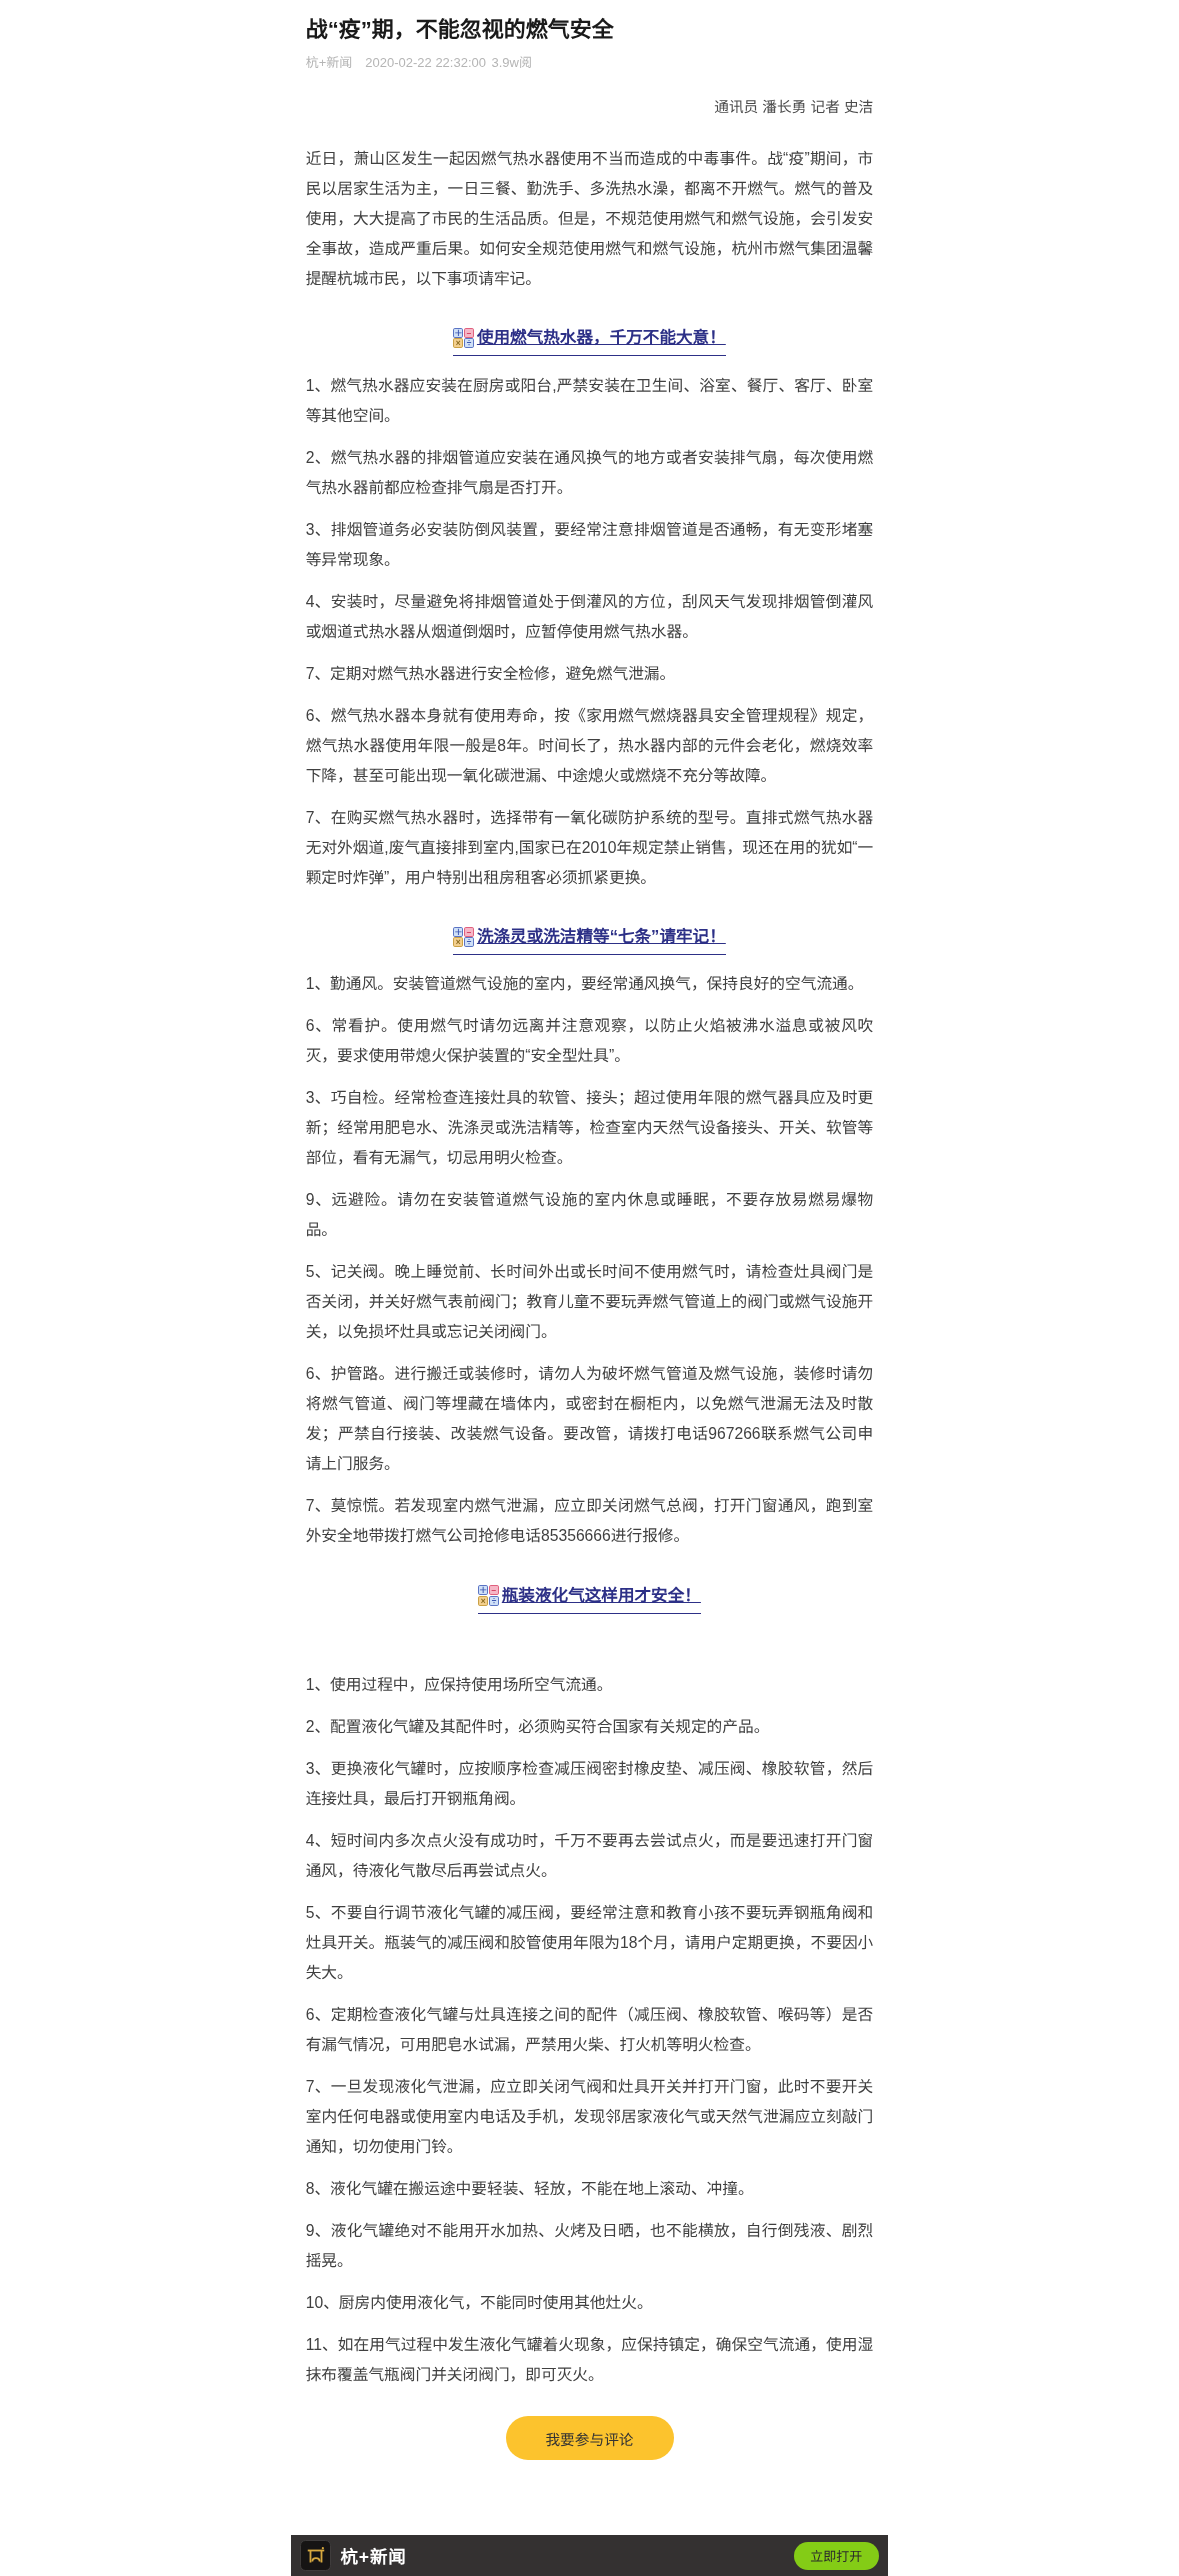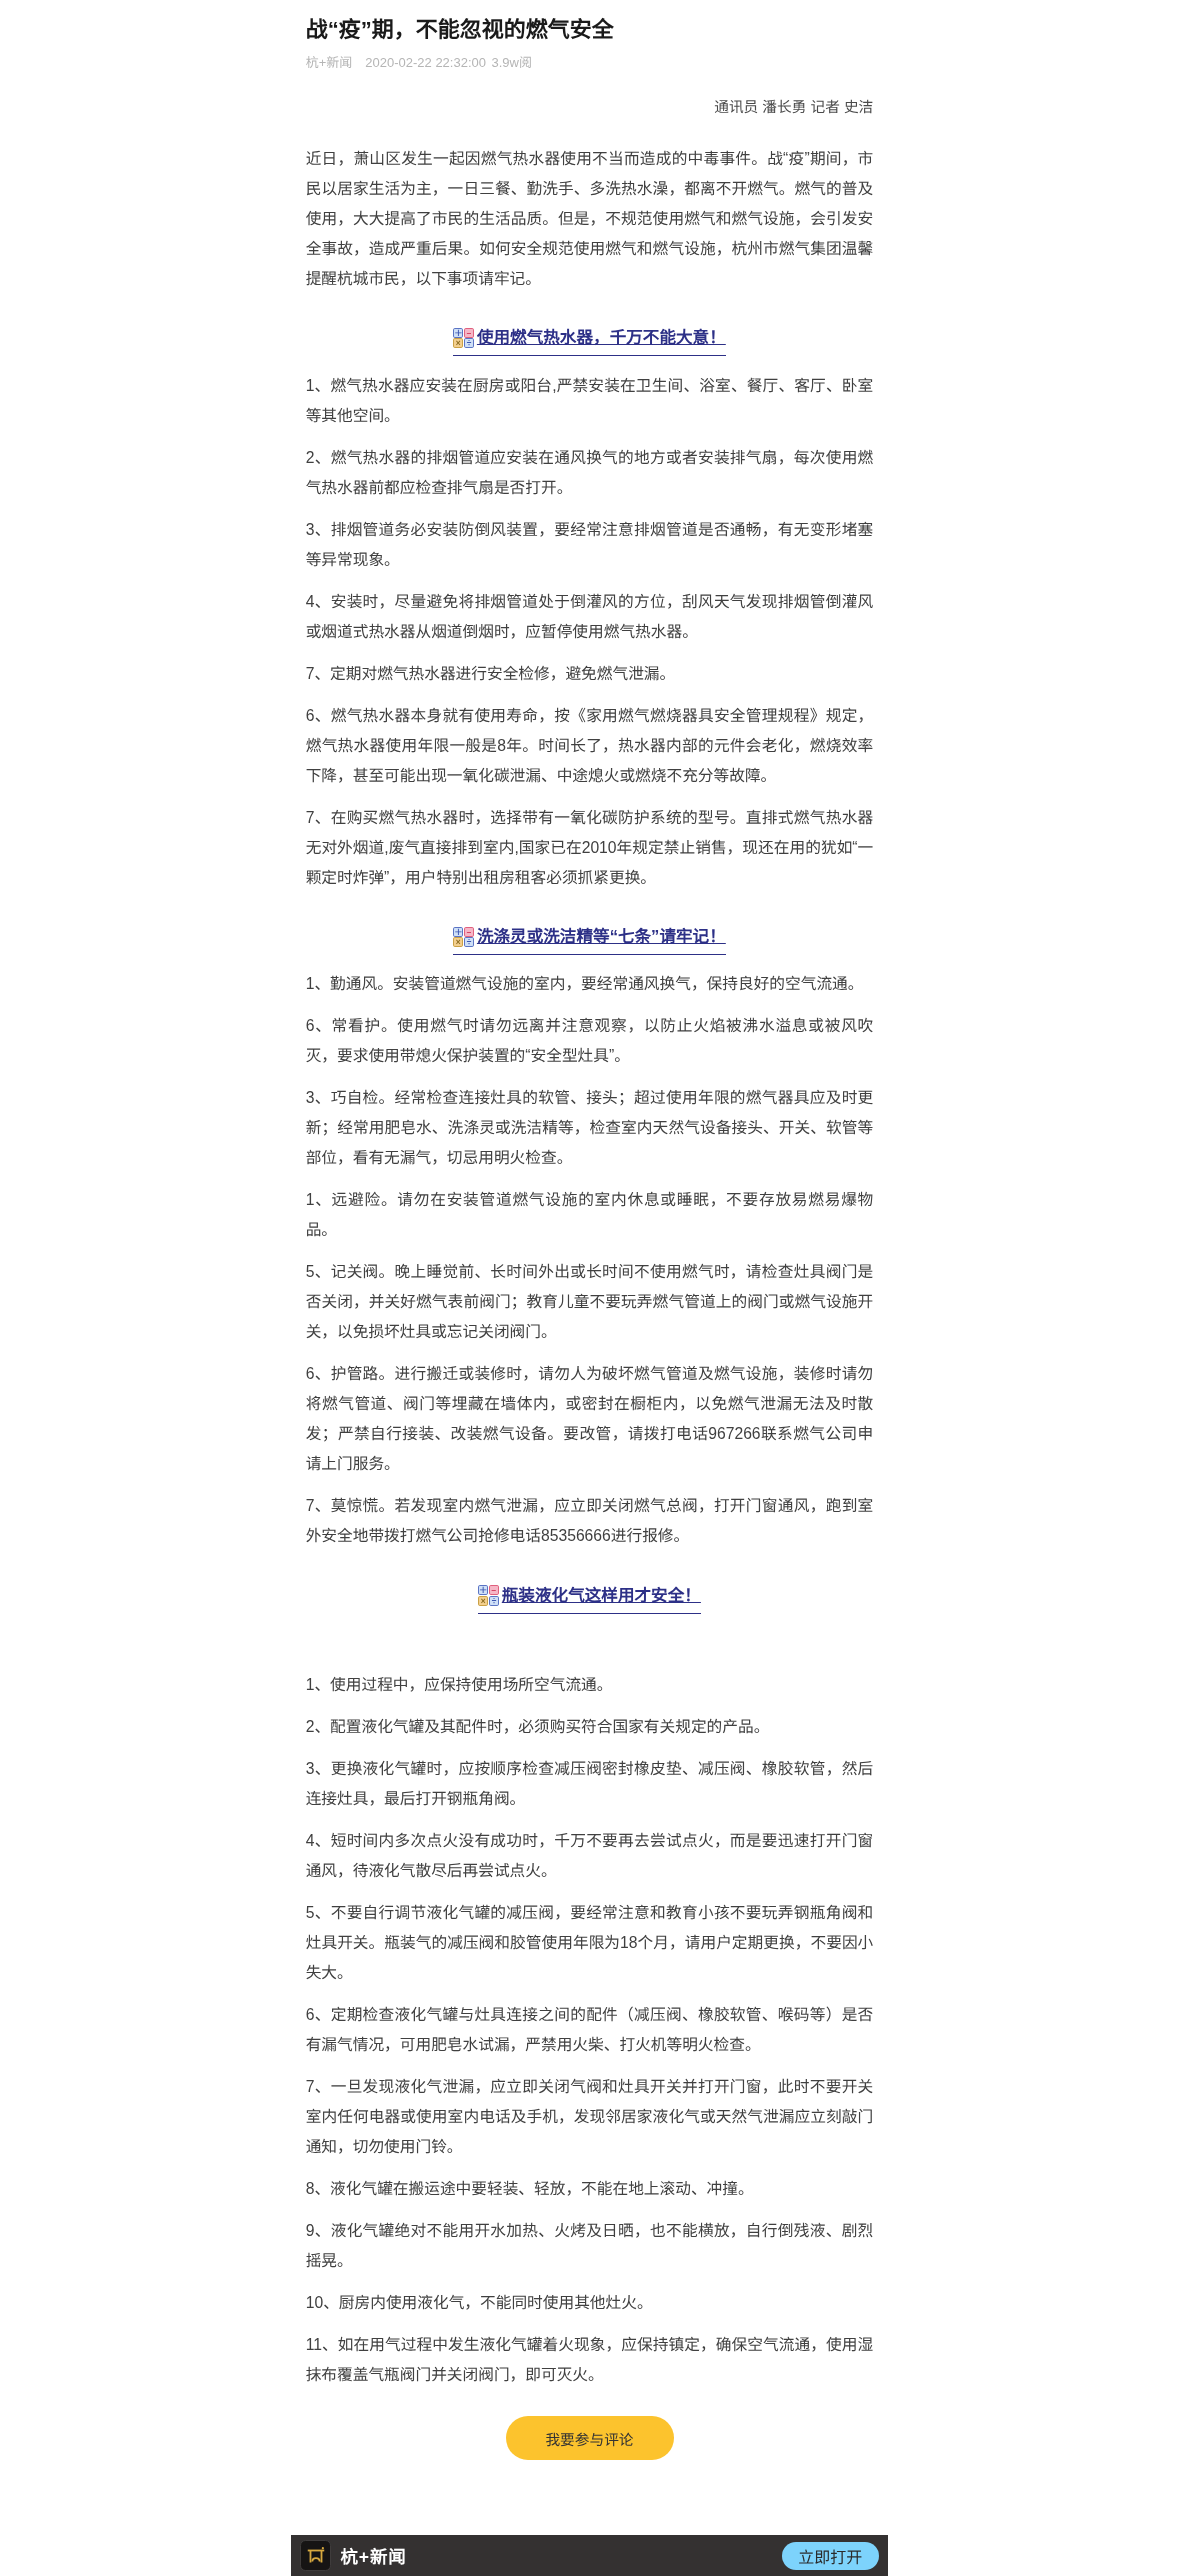--- a/index.html
+++ b/index.html
@@ -63,21 +63,21 @@
     width: 597px; margin: 0 auto; height: 41px; background: #343131;
     display: flex; align-items: center; padding: 0 9.2px; flex: 0 0 auto;
   }
   .app-icon {
     width: 31px; height: 31px; border-radius: 5.5px; background: #161414;
     display: flex; align-items: center; justify-content: center;
     border: 0.9px solid #3f3c3c;
   }
   .app-name { color: #ffffff; font-weight: bold; font-size: 17.5px; margin-left: 9.2px; flex: 1; letter-spacing: 0.9px; }
   .open-btn {
-    background: #7dd3fc; color: #2b2b2b; font-size: 16px; height: 28px;
+    background: #84cc16; color: #2b2b2b; font-size: 13px; height: 28px;
     padding: 0 16.6px; border-radius: 14.7px; border: none; cursor: pointer;
     font-family: inherit;
   }
 </style>
 </head>
 <body>
 
 <div class="page">
   <div class="container">
 
@@ -124,21 +124,21 @@
                   <i class="bl">×</i>
                   <i class="br">÷</i>
         </span>
         <span class="sec-title">洗涤灵或洗洁精等“七条”请牢记！</span>
       </span>
     </h2>
     <div class="items">
               <p>1、勤通风。安装管道燃气设施的室内，要经常通风换气，保持良好的空气流通。</p>
               <p>6、常看护。使用燃气时请勿远离并注意观察，以防止火焰被沸水溢息或被风吹灭，要求使用带熄火保护装置的“安全型灶具”。</p>
               <p>3、巧自检。经常检查连接灶具的软管、接头；超过使用年限的燃气器具应及时更新；经常用肥皂水、洗涤灵或洗洁精等，检查室内天然气设备接头、开关、软管等部位，看有无漏气，切忌用明火检查。</p>
-              <p>1、远避险。请勿在安装管道燃气设施的室内休息或睡眠，不要存放易燃易爆物品。</p>
+              <p>9、远避险。请勿在安装管道燃气设施的室内休息或睡眠，不要存放易燃易爆物品。</p>
               <p>5、记关阀。晚上睡觉前、长时间外出或长时间不使用燃气时，请检查灶具阀门是否关闭，并关好燃气表前阀门；教育儿童不要玩弄燃气管道上的阀门或燃气设施开关，以免损坏灶具或忘记关闭阀门。</p>
               <p>6、护管路。进行搬迁或装修时，请勿人为破坏燃气管道及燃气设施，装修时请勿将燃气管道、阀门等埋藏在墙体内，或密封在橱柜内，以免燃气泄漏无法及时散发；严禁自行接装、改装燃气设备。要改管，请拨打电话967266联系燃气公司申请上门服务。</p>
               <p>7、莫惊慌。若发现室内燃气泄漏，应立即关闭燃气总阀，打开门窗通风，跑到室外安全地带拨打燃气公司抢修电话85356666进行报修。</p>
             </div>
   </section>
 
   <section>
     <h2 class="sec-head">
       <span class="sec-link">
         <span class="calc">

